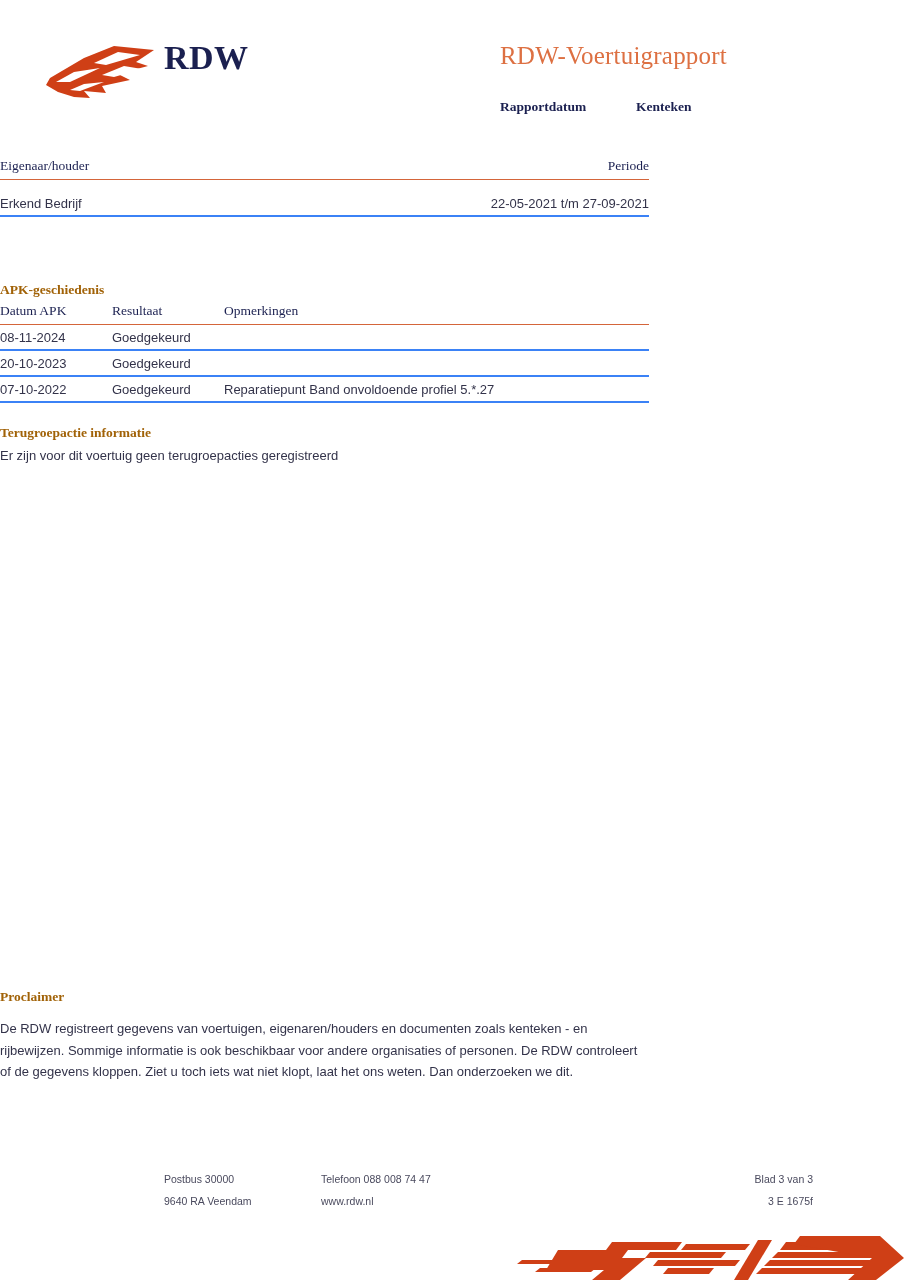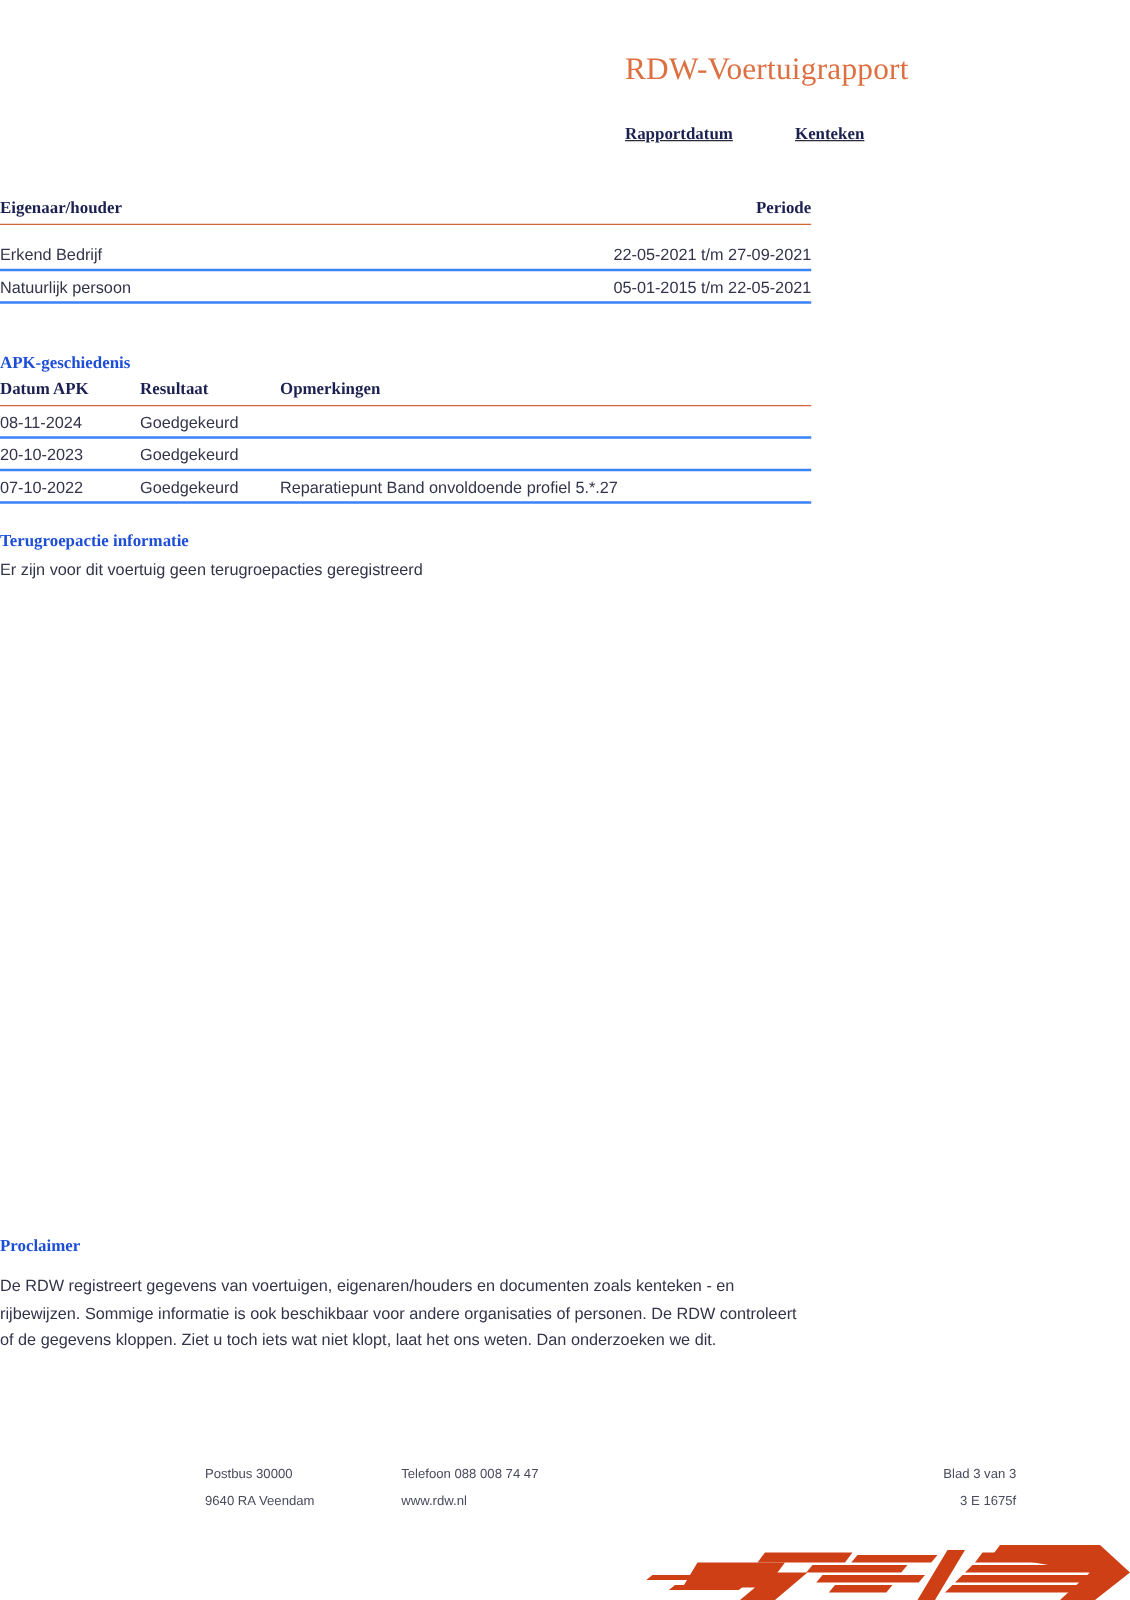--- a/index.html
+++ b/index.html
@@ -72,21 +72,20 @@
     position: absolute;
     left: 500px;
     top: 98px;
     width: 340px;
   }
   .meta-row {
     display: flex;
   }
   .meta-col {
     width: 136px;
-    text-decoration: underline;
   }
   .meta-label {
     font-family: "Liberation Serif", serif;
     font-size: 13.5px;
     font-weight: 700;
     color: #1b2050;
     line-height: 18px;
     white-space: nowrap;
   }
   .meta-value {
@@ -101,35 +100,35 @@
   .section { position: absolute; left: 0; width: 649px; }
   #sec-owner   { top: 158px; }
   #sec-apk     { top: 281px; }
   #sec-recall  { top: 424px; }
   #sec-proc    { top: 988px; }
 
   .section-title {
     font-family: "Liberation Serif", serif;
     font-size: 13.5px;
     font-weight: 700;
-    color: #1d4ed8;
+    color: #a16207;
     line-height: 18px;
     margin: 0 0 4px 0;
   }
 
   
   table.rdw {
     width: 100%;
     border-collapse: collapse;
     table-layout: fixed;
   }
   table.rdw th {
     font-family: "Liberation Serif", serif;
     font-size: 13.5px;
-    font-weight: 700;
+    font-weight: 400;
     color: #1b2050;
     text-align: left;
     padding: 0 0 5px 0;
     border-bottom: 1.4px solid #d4653a;
     white-space: nowrap;
   }
   table.rdw th.right { text-align: right; }
   table.rdw td {
     font-family: "Liberation Sans", sans-serif;
     font-size: 13px;
@@ -200,20 +199,34 @@
     height: 52px;
   }
 </style>
 </head>
 <body>
 
 <div class="page">
 
   <div class="header">
 
+    <div class="logo-block">
+      <svg class="logo-mark" viewBox="0 0 116 58">
+        <g fill="#cf3f16">
+          <path d="M110,6 L70,2 L40,14 L6,34 L2,41 L14,48 L30,53 L46,54 L40,47 L62,49 L58,42 L86,36 L74,30 L104,22 L92,18 Z"></path>
+        </g>
+        <g fill="#ffffff">
+          <path d="M74,8 L96,11 L62,21 L50,19 Z"></path>
+          <path d="M80,22 L98,25 L70,33 L58,31 Z"></path>
+          <path d="M30,28 L56,24 L26,38 L12,38 Z"></path>
+          <path d="M40,40 L60,38 L36,47 L26,46 Z"></path>
+        </g>
+      </svg>
+      <div class="logo-word">RDW</div>
+    </div>
 
     <div class="doc-title">RDW-Voertuigrapport</div>
 
     <div class="meta">
       <div class="meta-row">
         <div class="meta-col">
           <div class="meta-label">Rapportdatum</div>
         </div>
         <div class="meta-col">
           <div class="meta-label">Kenteken</div>
@@ -234,24 +247,20 @@
           <th class="right">Periode</th>
         </tr>
       </thead>
       <tbody>
         <tr class="spacer">
             <td colspan="2"></td>
           </tr>
         <tr>
           <td>Erkend Bedrijf</td>
           <td class="right">22-05-2021 t/m 27-09-2021</td>
-        </tr>
-        <tr>
-          <td>Natuurlijk persoon</td>
-          <td class="right">05-01-2015 t/m 22-05-2021</td>
         </tr>
       </tbody>
     </table>
   </div>
 
   <div class="section" id="sec-apk">
     <div class="section-title">APK-geschiedenis</div>
     <table class="rdw" id="apk-table">
       <colgroup>
           <col class="c1">

